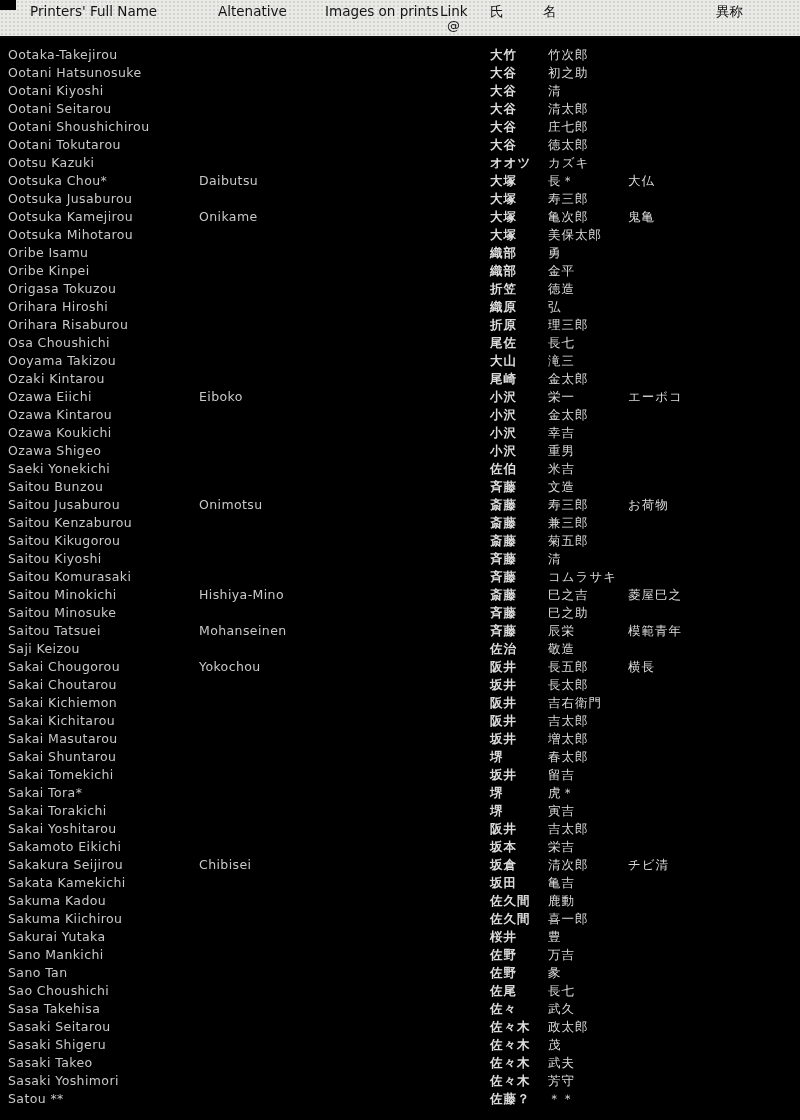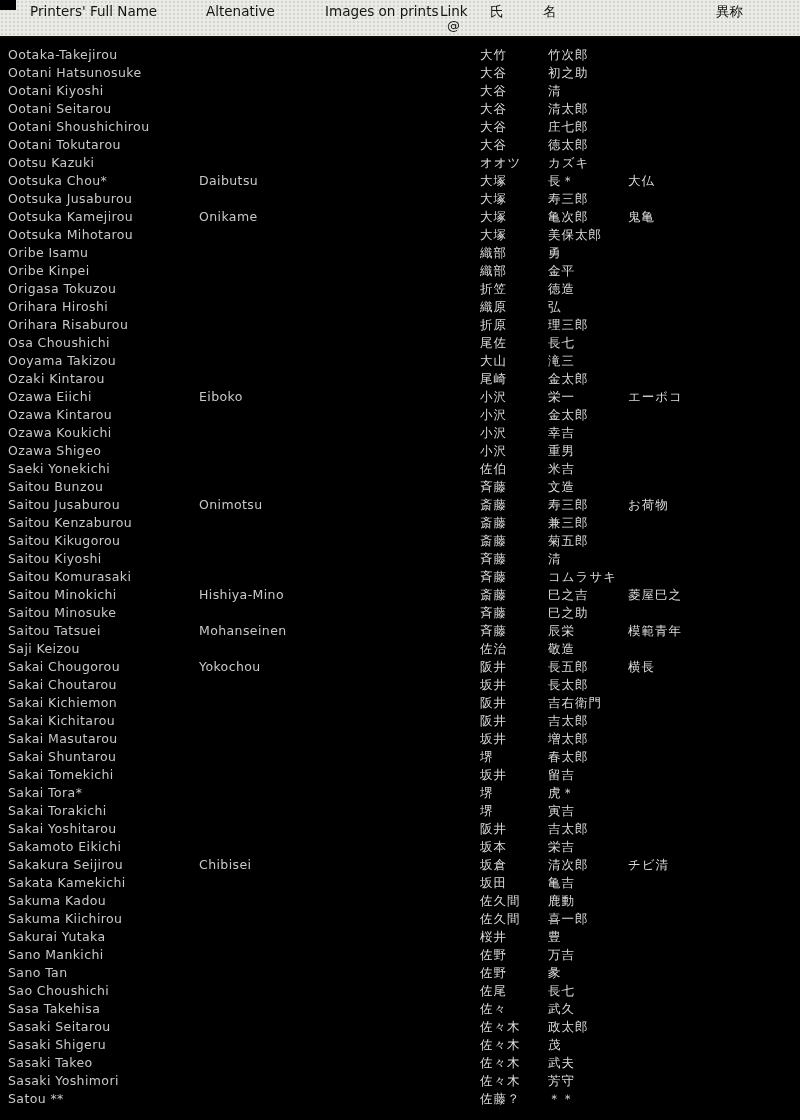--- a/index.html
+++ b/index.html
@@ -15,39 +15,39 @@
     background-color:#eaeae7;
     background-image:radial-gradient(#d2d2cf 0.8px, transparent 0.9px);
     background-size:4px 4px;
     color:#141414;
     border-bottom:2px solid #0a0a0a;
     padding-left:28px;
   }
   .header .hlabel { position:absolute; top:3px; font-size:13.5px; white-space:nowrap; }
   .header .hlabel2 { position:absolute; top:18px; font-size:13px; }
   .h-name  { left:30px; }
-  .h-alt   { left:206px; }
+  .h-alt   { left:218px; }
   .h-img   { left:325px; }
   .h-link  { left:440px; }
   .h-at    { left:447px; }
   .h-sei   { left:490px; }
   .h-mei   { left:543px; }
   .h-isho  { left:716px; }
   .corner-notch {
     position:absolute; top:0; left:0; width:16px; height:10px; background:#000;
   }
   .rows { position:absolute; top:38px; left:0; width:800px;margin-top:8px; }
   .row  { position:relative; height:18px; }
   .cell {
     position:absolute; top:0; height:18px; line-height:17px;
     white-space:nowrap; font-size:12.5px;
   }
   .col-name { left:8px;   color:#c9c9c9; letter-spacing:0.4px; }
   .col-alt  { left:199px; color:#c9c9c9; letter-spacing:0.4px; }
-  .col-sei  { left:480px; color:#dcdcdc; letter-spacing:1px; }
+  .col-sei  { left:490px; color:#dcdcdc; letter-spacing:1px;font-weight:bold; }
   .col-mei  { left:548px; color:#dcdcdc; letter-spacing:1px; }
   .col-isho { left:628px; color:#dcdcdc; letter-spacing:1px; }
 </style>
 </head>
 <body>
 
 <div class="page">
   <div class="header">
     <div class="corner-notch"></div>
     <span class="hlabel h-name">Printers' Full Name</span>

